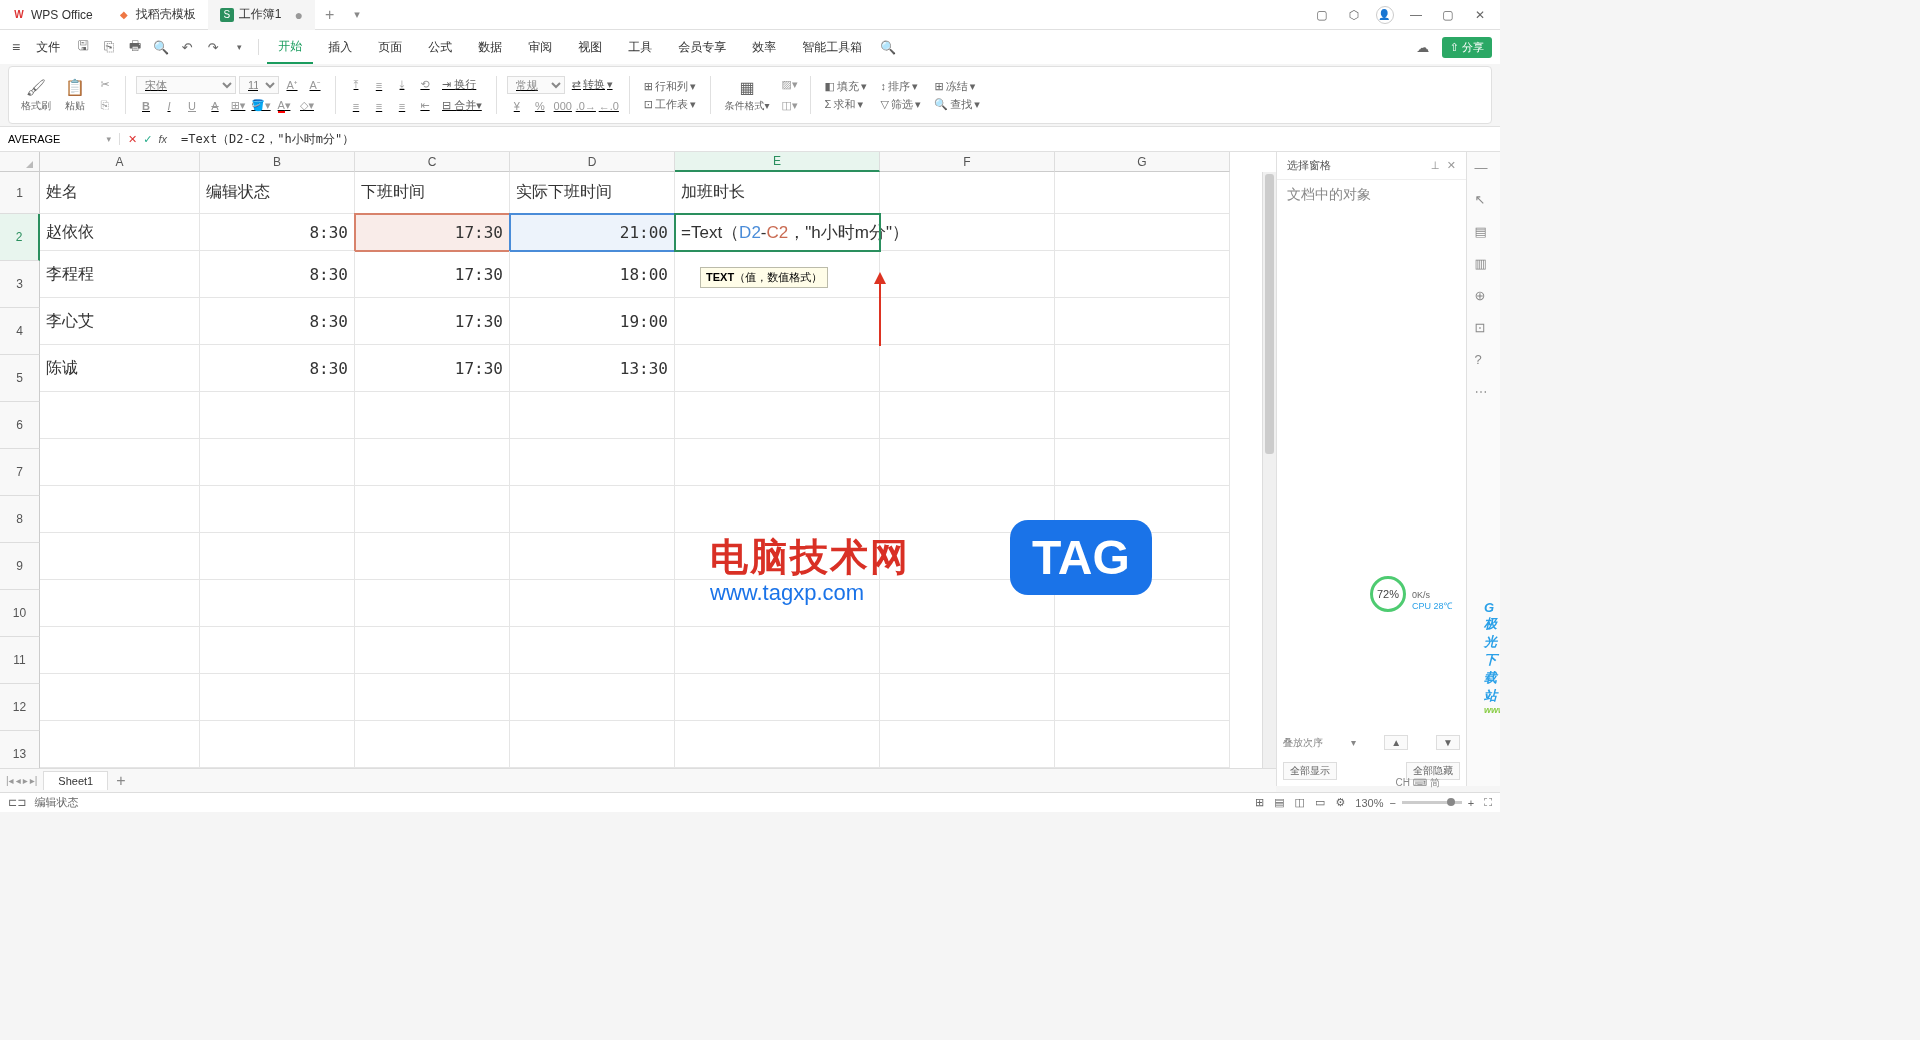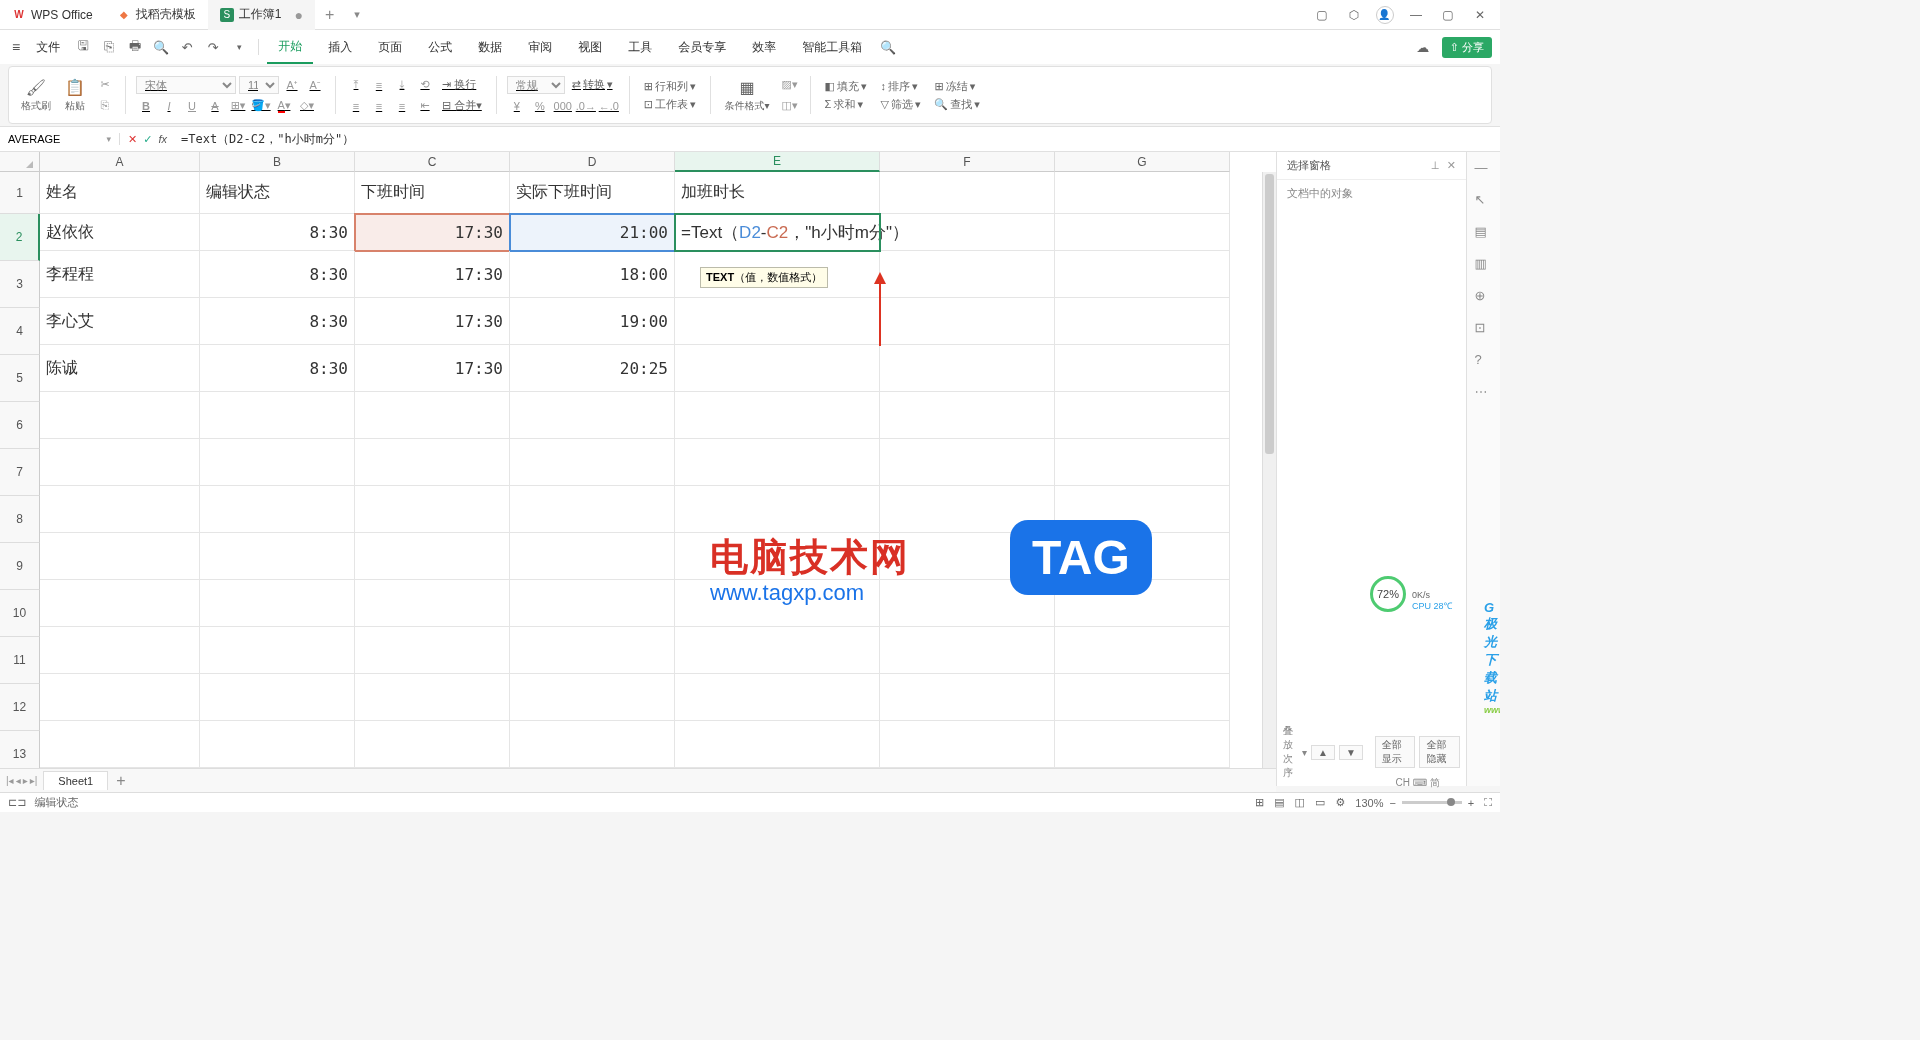--- a/index.html
+++ b/index.html
@@ -71,24 +71,24 @@
 .ref-red { color: #c96b52; }
 .tooltip { position: absolute; background: #fffde8; border: 1px solid #bba; padding: 2px 5px; font-size: 11px; font-family: "SimSun", monospace; z-index: 20; }
 .tooltip .bold { font-weight: bold; }
 .arrow { position: absolute; z-index: 15; }
 .scrollbar-v { position: absolute; right: 0; top: 20px; bottom: 0; width: 14px; background: #f0f0f0; border-left: 1px solid #ddd; }
 .scroll-thumb { position: absolute; top: 2px; left: 2px; right: 2px; height: 280px; background: #ccc; border-radius: 3px; }
 
 
 .side-panel { width: 190px; background: #fff; border-left: 1px solid #e0e0e0; display: flex; flex-direction: column; }
 .side-header { padding: 6px 10px; font-size: 11px; color: #555; display: flex; align-items: center; justify-content: space-between; border-bottom: 1px solid #eee; }
-.side-sub { padding: 6px 10px; font-size: 11px; color: #888; }
+.side-sub { padding: 6px 10px; font-size: 14px; color: #888; }
 .side-icons { width: 34px; background: #fafafa; border-left: 1px solid #e0e0e0; display: flex; flex-direction: column; align-items: center; padding-top: 8px; gap: 14px; }
 .side-icon { width: 18px; height: 18px; color: #888; font-size: 13px; }
-.side-bottom { margin-top: auto; padding: 6px; font-size: 10px; color: #888; display: flex; gap: 12px; }
+.side-bottom { margin-top: auto; padding: 6px; font-size: 10px; color: #888; display: flex; flex-direction: column; gap: 12px; }
 .side-bottom-row { display: flex; align-items: center; justify-content: space-between; gap: 4px; }
 .side-btn-sm { border: 1px solid #ddd; padding: 1px 6px; font-size: 10px; color: #666; background: #fafafa; }
 
 
 .sheet-bar { position: absolute; bottom: 20px; left: 0; right: 224px; height: 24px; background: #f8f8f8; border-top: 1px solid #ddd; display: flex; align-items: center; }
 .sheet-nav { display: flex; gap: 2px; padding: 0 6px; color: #999; font-size: 10px; }
 .sheet-tab { background: #fff; border: 1px solid #ddd; border-bottom: none; padding: 3px 14px; font-size: 11px; color: #333; margin-top: -1px; }
 .sheet-add { padding: 0 8px; color: #888; }
 
 
@@ -349,21 +349,21 @@
         <div class="cell num" style="width:165px">19:00</div>
         <div class="cell" style="width:205px"></div>
         <div class="cell" style="width:175px"></div>
         <div class="cell" style="width:175px"></div>
       </div>
 
       <div class="grid-row" style="height:47px">
         <div class="cell" style="width:160px">陈诚</div>
         <div class="cell num" style="width:155px">8:30</div>
         <div class="cell num" style="width:155px">17:30</div>
-        <div class="cell num" style="width:165px">20:25</div>
+        <div class="cell num" style="width:165px">13:30</div>
         <div class="cell" style="width:205px"></div>
         <div class="cell" style="width:175px"></div>
         <div class="cell" style="width:175px"></div>
       </div>
 
       <div id="empty-rows">
           <div class="grid-row" style="height: 47px;">
             <div class="cell" style="width: 160px;"></div>
             <div class="cell" style="width: 155px;"></div>
             <div class="cell" style="width: 155px;"></div>

